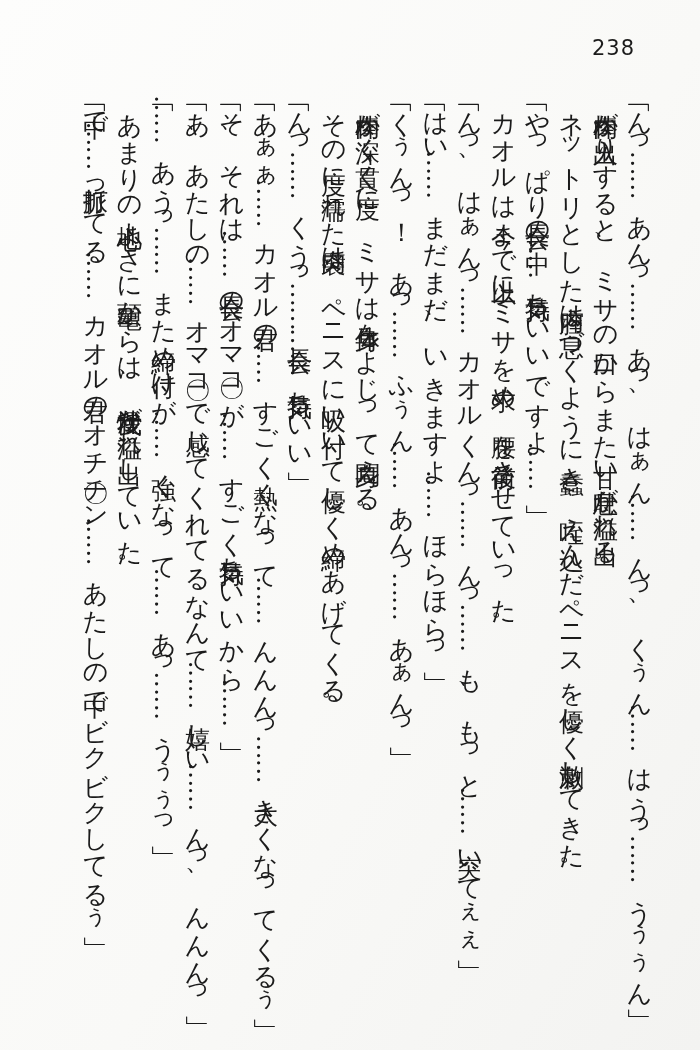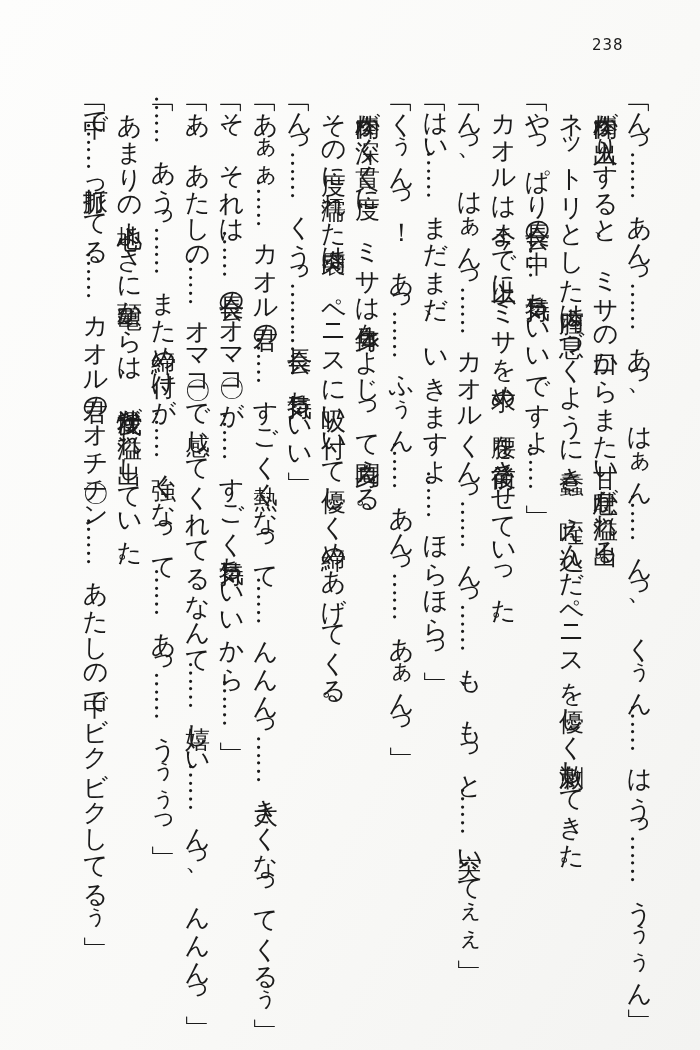--- a/index.html
+++ b/index.html
@@ -15,21 +15,21 @@
     width: 700px;
     height: 1050px;
     background: linear-gradient(120deg, #fdfdfc 0%, var(--bg) 55%, #f3f3f1 100%);
     overflow: hidden;
   }
   .page-number {
     position: absolute;
     top: 36px;
     left: 592px;
     font-family: "DejaVu Sans", "Liberation Sans", sans-serif;
-    font-size: 15px;
+    font-size: 21px;
     letter-spacing: 1px;
     color: var(--fg);
   }
   .text-block {
     position: absolute;
     top: 96px;
     right: 44px;
     height: 930px;
     writing-mode: vertical-rl;
     text-orientation: mixed;

